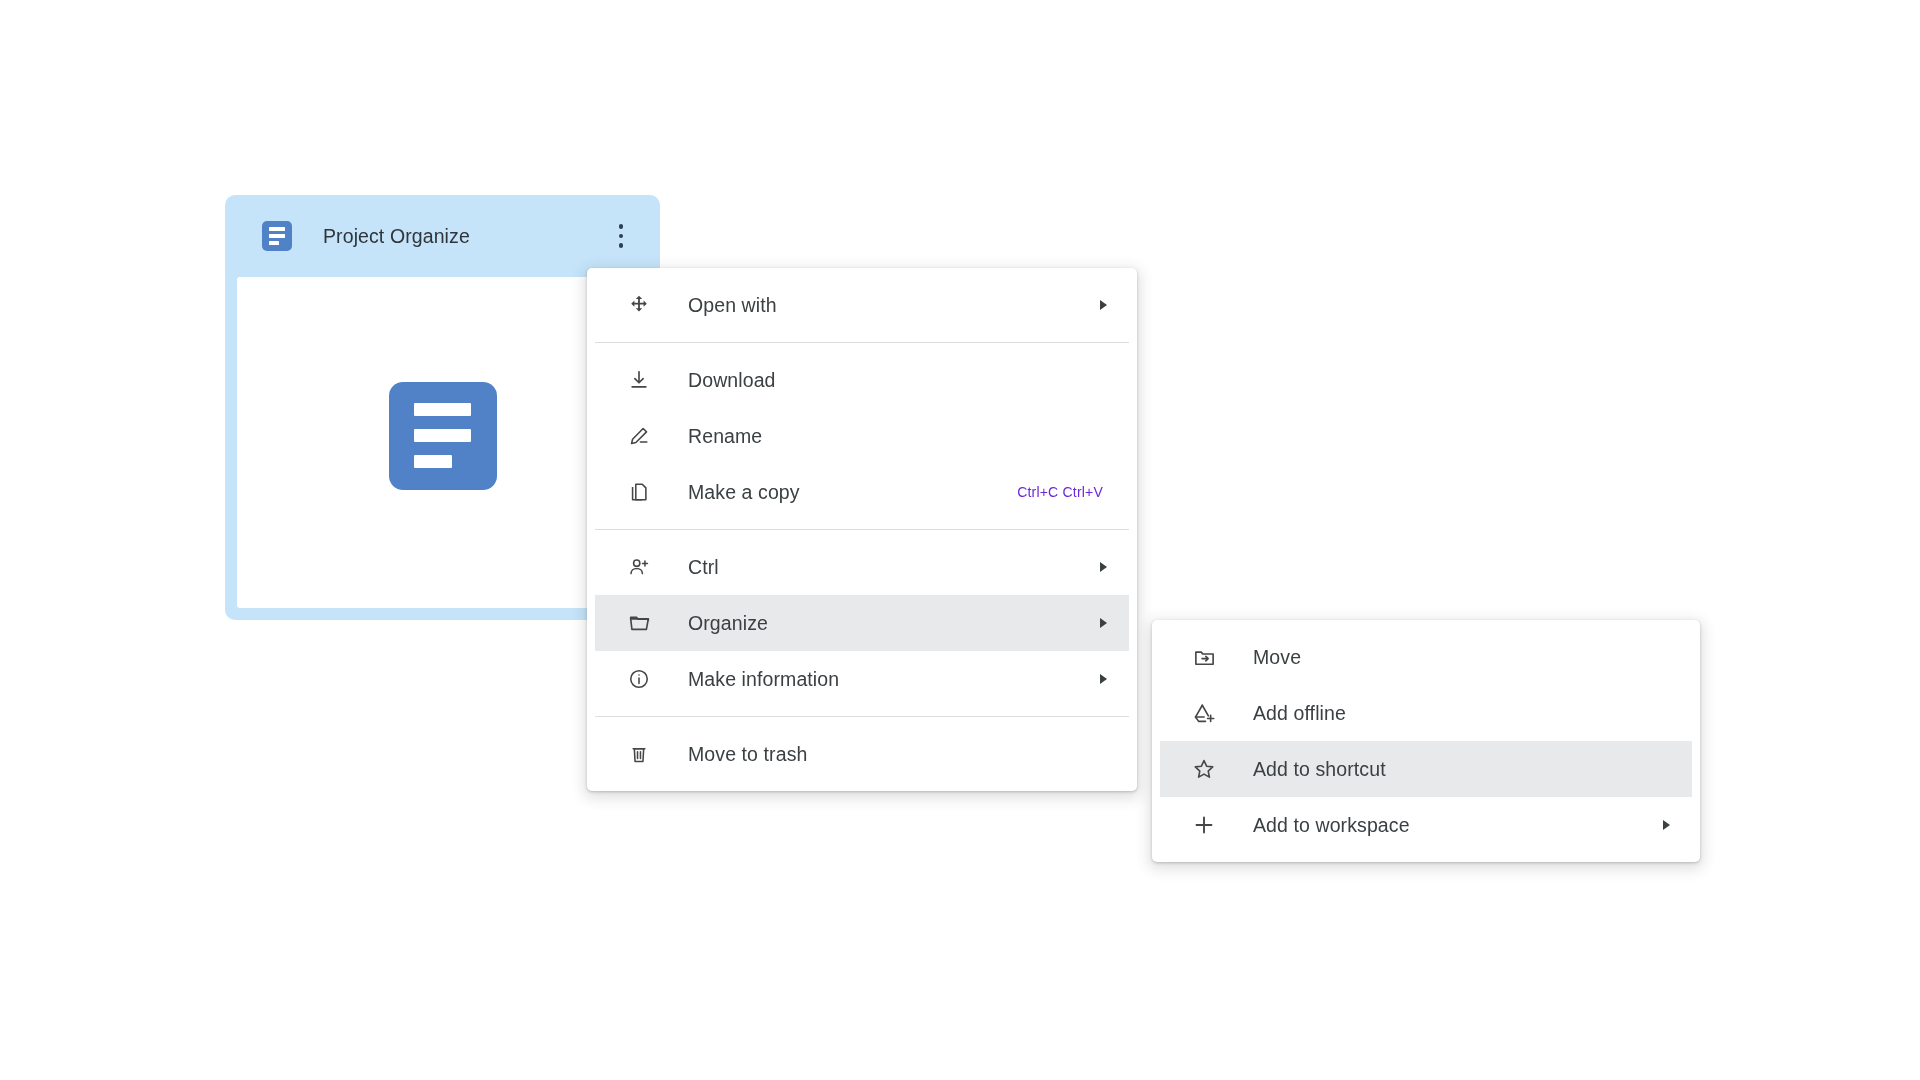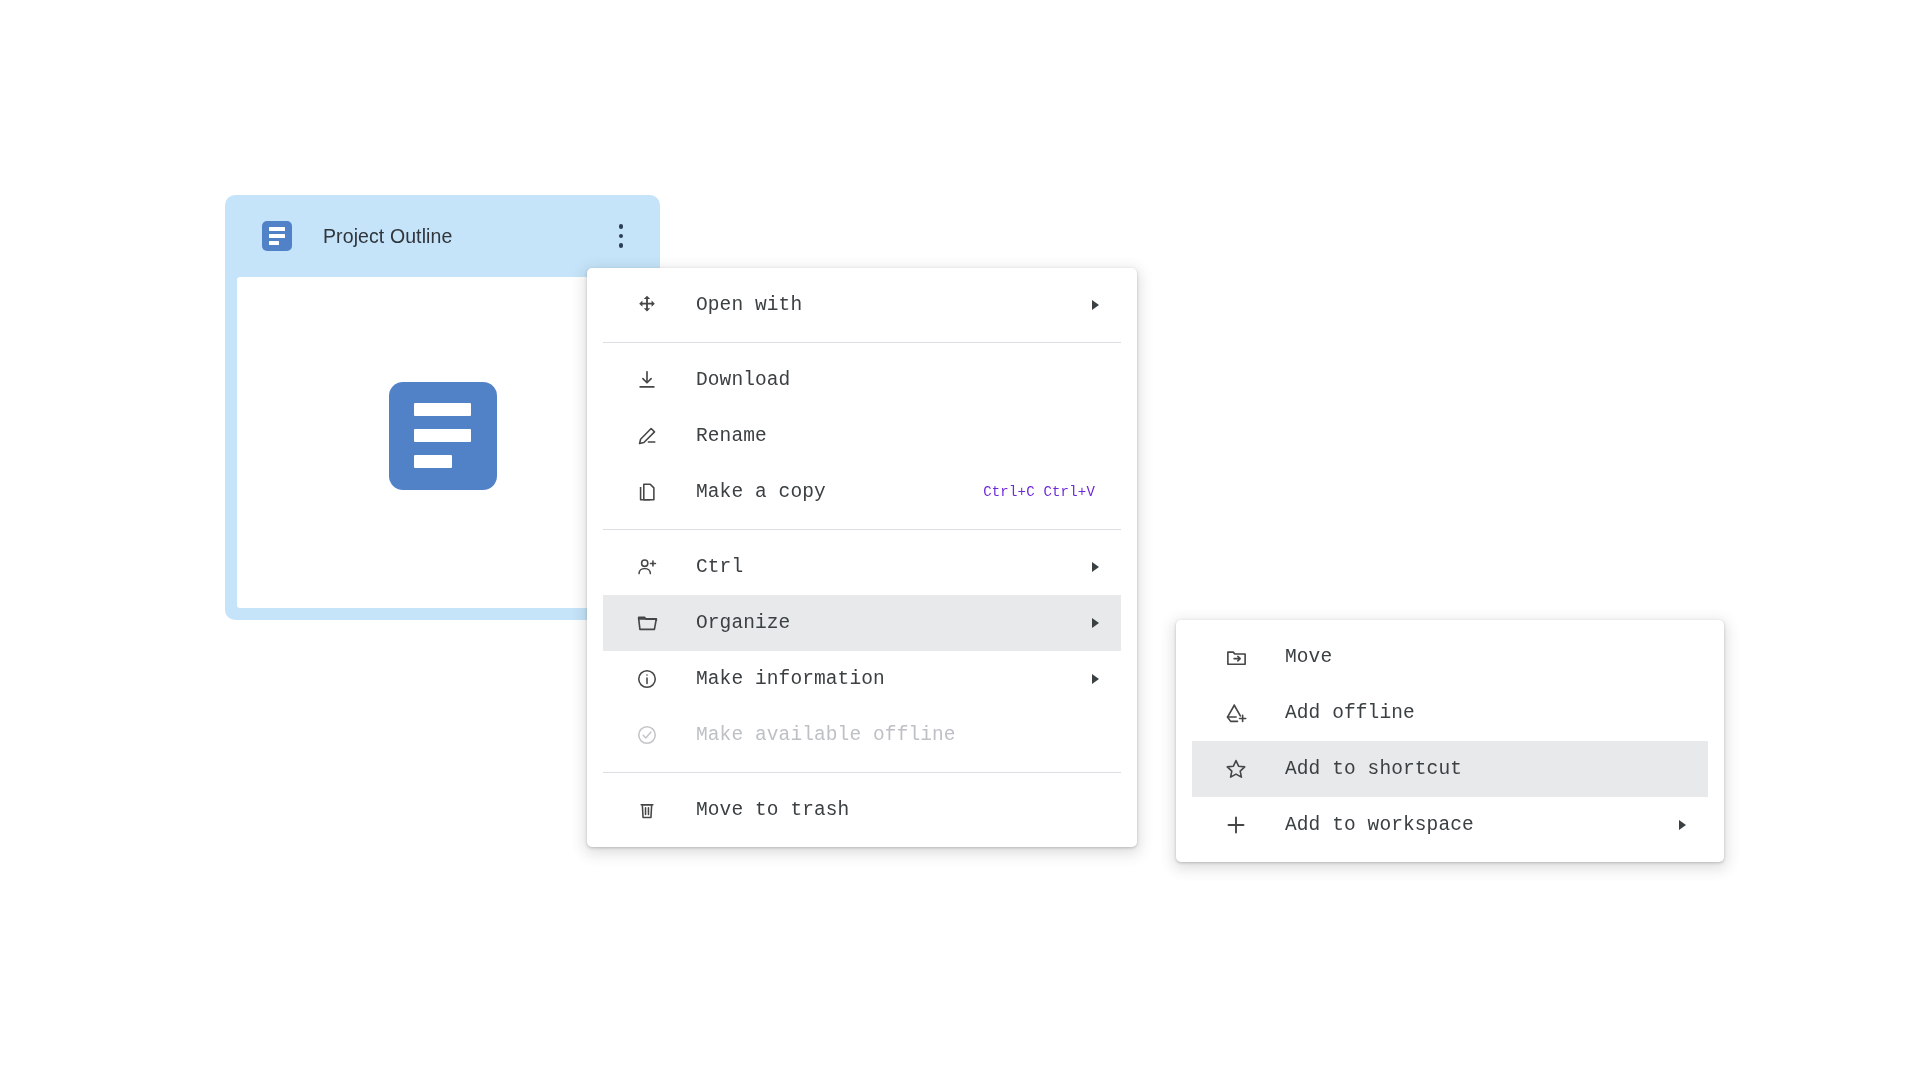--- a/index.html
+++ b/index.html
@@ -58,26 +58,25 @@
   .body-doc-icon i{display:block;background:#ffffff;height:13px;border-radius:1px;}
   .body-doc-icon i:nth-child(1){width:57px;}
   .body-doc-icon i:nth-child(2){width:57px;}
   .body-doc-icon i:nth-child(3){width:38px;margin-right:19px;}
 
   
   .menu{
     position:absolute;background:#ffffff;
     box-shadow:0 1px 3px rgba(60,64,67,.28),0 4px 14px 3px rgba(60,64,67,.16);
     border-radius:5px;
-    padding:9px 16px;
+    padding:9px 8px;
     box-sizing:border-box;
-    font-family:Liberation Mono, monospace;
   }
   .menu-main{left:587px;top:268px;width:550px;}
-  .menu-sub{left:1176px;top:620px;width:548px;}
+  .menu-sub{left:1152px;top:620px;width:548px;}
 
   .mi{
     display:flex;align-items:center;height:56px;
     padding:0 22px 0 31px;box-sizing:border-box;
     cursor:pointer;position:relative;
   }
   .mi.hl{background:#e7e9ea;align-items:center;}
   .mi.disabled{cursor:default;}
   .mi-icon{
     width:26px;height:26px;flex:0 0 auto;
@@ -108,21 +107,21 @@
 
 <div class="stage">
 
   <div class="file-card">
     <div class="card-header">
       <div class="card-doc-icon">
         <i></i>
           <i></i>
           <i></i>
       </div>
-      <div class="card-title">Project Outline</div>
+      <div class="card-title">Project Organize</div>
       <div class="card-kebab">
         <span></span>
           <span></span>
           <span></span>
       </div>
     </div>
     <div class="card-body">
       <div class="body-doc-icon">
         <i></i>
           <i></i>
@@ -207,29 +206,20 @@
         <svg width="22" height="22" viewBox="0 0 24 24" fill="none" stroke="currentColor" stroke-width="1.7" stroke-linecap="round">
             <circle cx="12" cy="12" r="9"></circle>
             <path d="M12 11v6"></path>
             <circle cx="12" cy="7.6" r="0.9" fill="currentColor" stroke="none"></circle>
           </svg>
       </span>
       <span class="mi-label">Make information</span>
       <span class="mi-arrow"></span>
     </div>
 
-    <div class="mi disabled">
-      <span class="mi-icon">
-        <svg width="22" height="22" viewBox="0 0 24 24" fill="none" stroke="currentColor" stroke-width="1.7" stroke-linecap="round" stroke-linejoin="round">
-            <circle cx="12" cy="12" r="9"></circle>
-            <path d="M7.8 12.3l2.9 2.9 5.6-6.4"></path>
-          </svg>
-      </span>
-      <span class="mi-label">Make available offline</span>
-    </div>
 
     <div class="divider"></div>
 
     <div class="mi">
       <span class="mi-icon">
         <svg width="22" height="22" viewBox="0 0 24 24" fill="none" stroke="currentColor" stroke-width="1.7" stroke-linecap="round" stroke-linejoin="round">
             <path d="M5.6 6.2h12.8"></path>
             <path d="M6.9 6.2h10.2l-.8 14H7.7z"></path>
             <path d="M10.4 9.6v7.2M13.6 9.6v7.2"></path>
           </svg>

